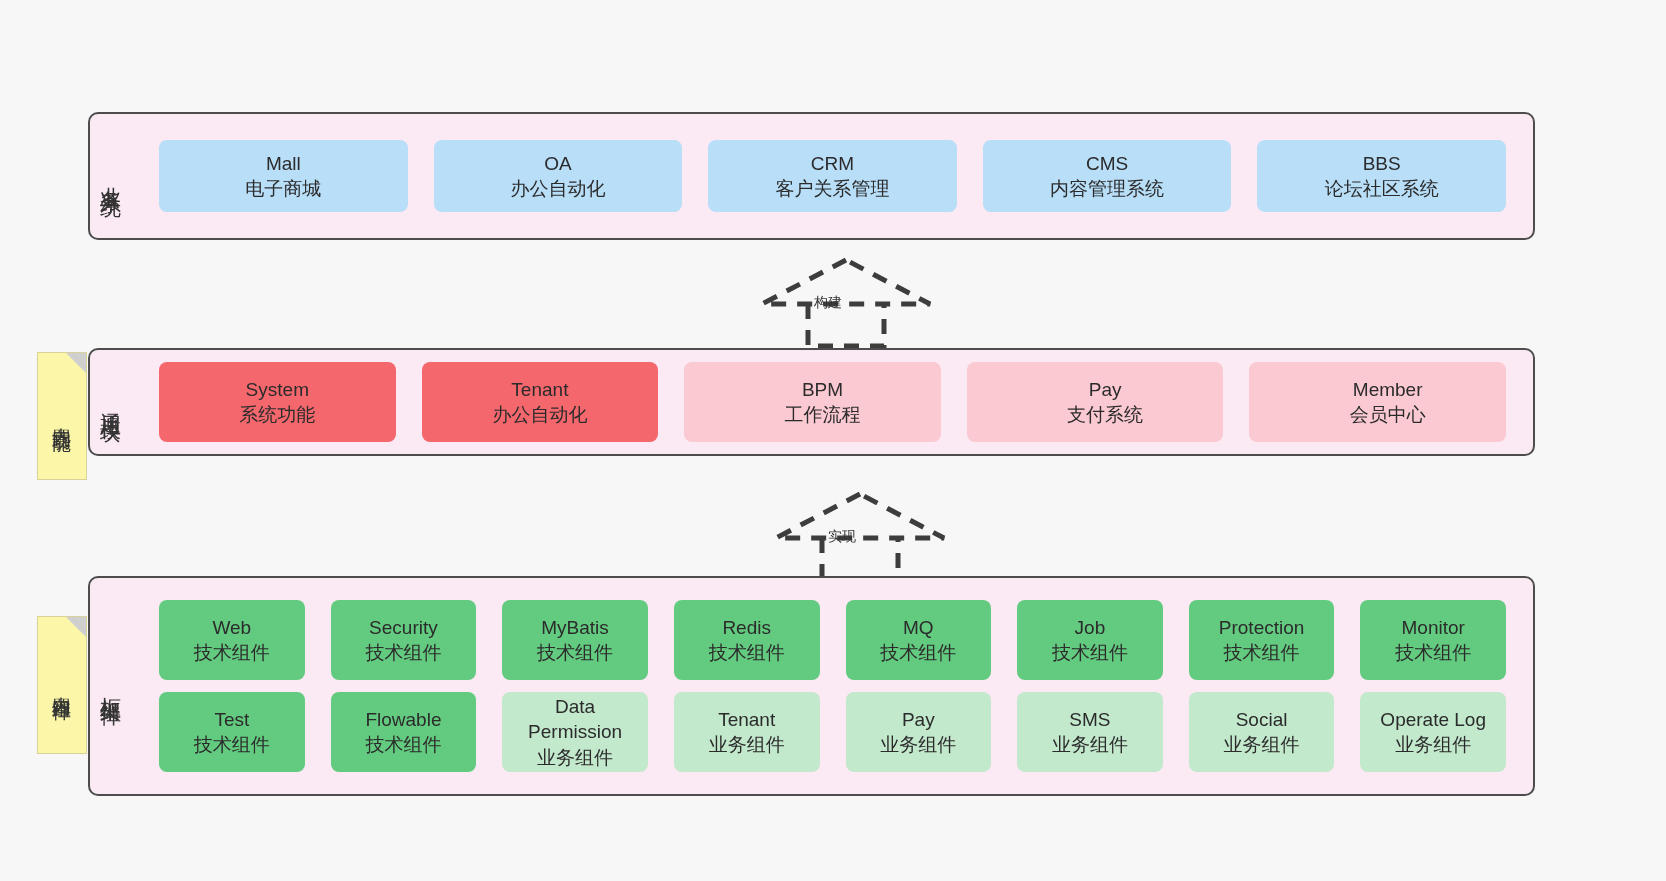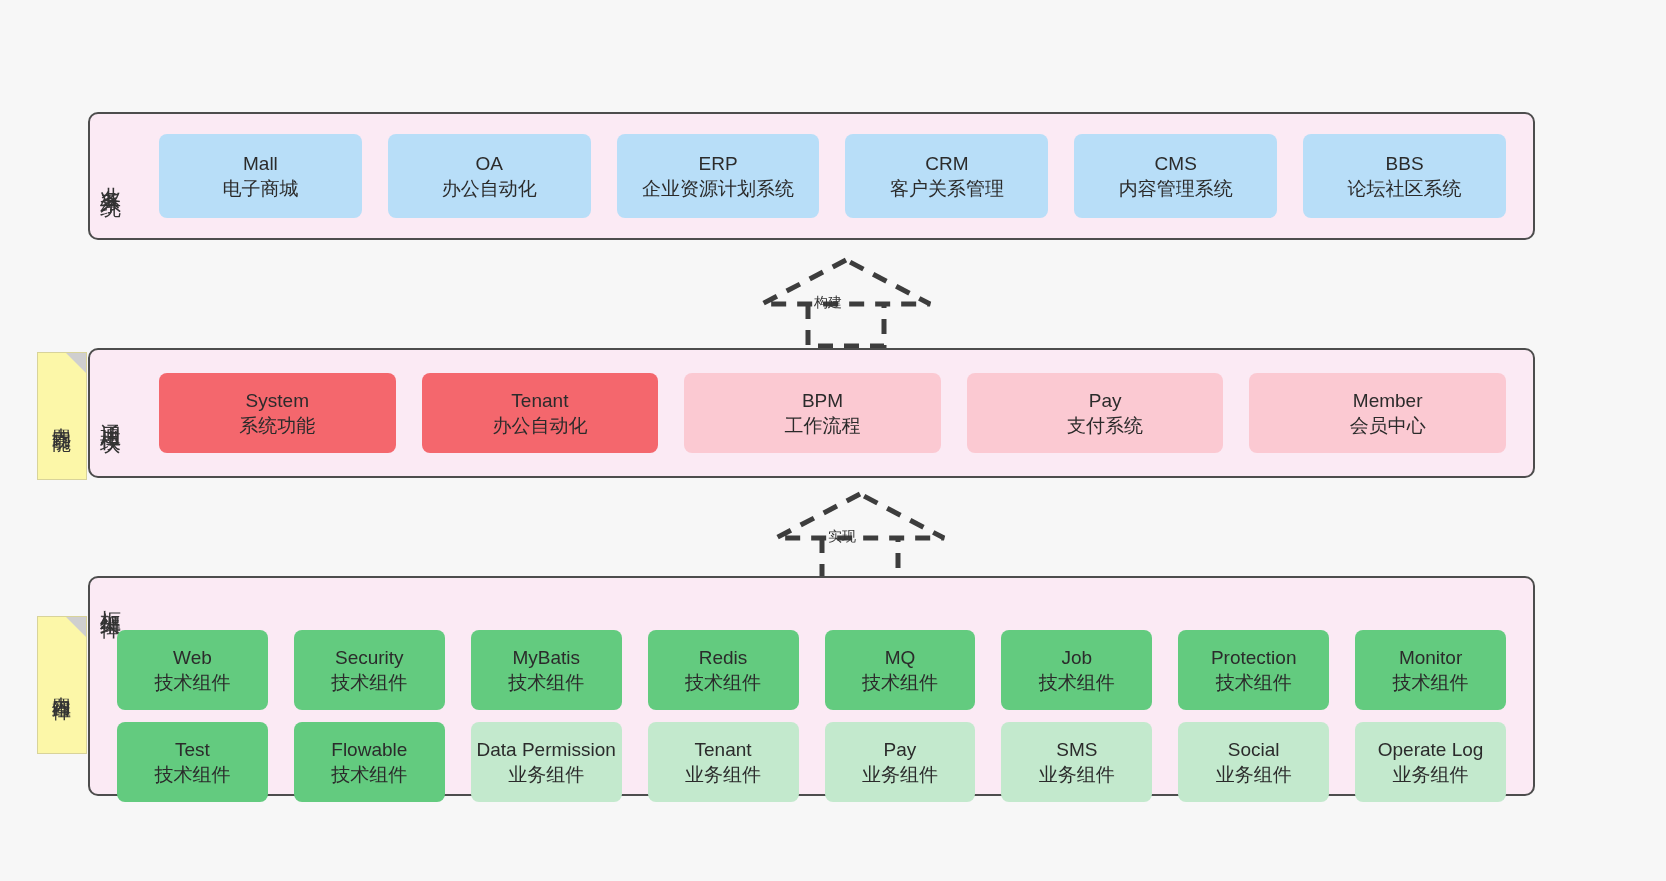--- a/index.html
+++ b/index.html
@@ -79,26 +79,26 @@
   .box .b-cn { white-space: nowrap; }
 
   .c-blue      { background: #b8def8; }
   .c-red       { background: #f4676d; }
   .c-pink      { background: #fbc9d2; padding-left: 24px; }
   .c-green     { background: #63cb7f; }
   .c-lightgreen{ background: #c3e9cd; }
 
   
   #layer-business { left: 88px; top: 112px; width: 1447px; height: 128px; }
-  #layer-business .box { height: 84px; }
-
-  #layer-common   { left: 88px; top: 348px; width: 1447px; height: 130px; }
+  #layer-business .box { height: 72px; }
+
+  #layer-common   { left: 88px; top: 348px; width: 1447px; height: 108px; }
   #layer-common .box { height: 80px; }
 
-  #layer-framework{ left: 88px; top: 576px; width: 1447px; height: 220px; flex-direction: column; }
+  #layer-framework{ left: 88px; top: 576px; width: 1447px; height: 220px; }
   #layer-framework .layer-body { gap: 12px; padding: 10px 14px; }
   #layer-framework .box { height: 80px; }
 
   
   .note {
     position: absolute;
     width: 50px;
     background: #fcf7a8;
     border: 1px solid #d8d39a;
     display: flex;
@@ -151,24 +151,20 @@
       <div class="box-row">
         <div class="box c-blue">
           <span class="b-en">Mall</span>
           <span class="b-cn">电子商城</span>
         </div>
         <div class="box c-blue">
           <span class="b-en">OA</span>
           <span class="b-cn">办公自动化</span>
         </div>
         <div class="box c-blue">
-          <span class="b-en">ERP</span>
-          <span class="b-cn">企业资源计划系统</span>
-        </div>
-        <div class="box c-blue">
           <span class="b-en">CRM</span>
           <span class="b-cn">客户关系管理</span>
         </div>
         <div class="box c-blue">
           <span class="b-en">CMS</span>
           <span class="b-cn">内容管理系统</span>
         </div>
         <div class="box c-blue">
           <span class="b-en">BBS</span>
           <span class="b-cn">论坛社区系统</span>

